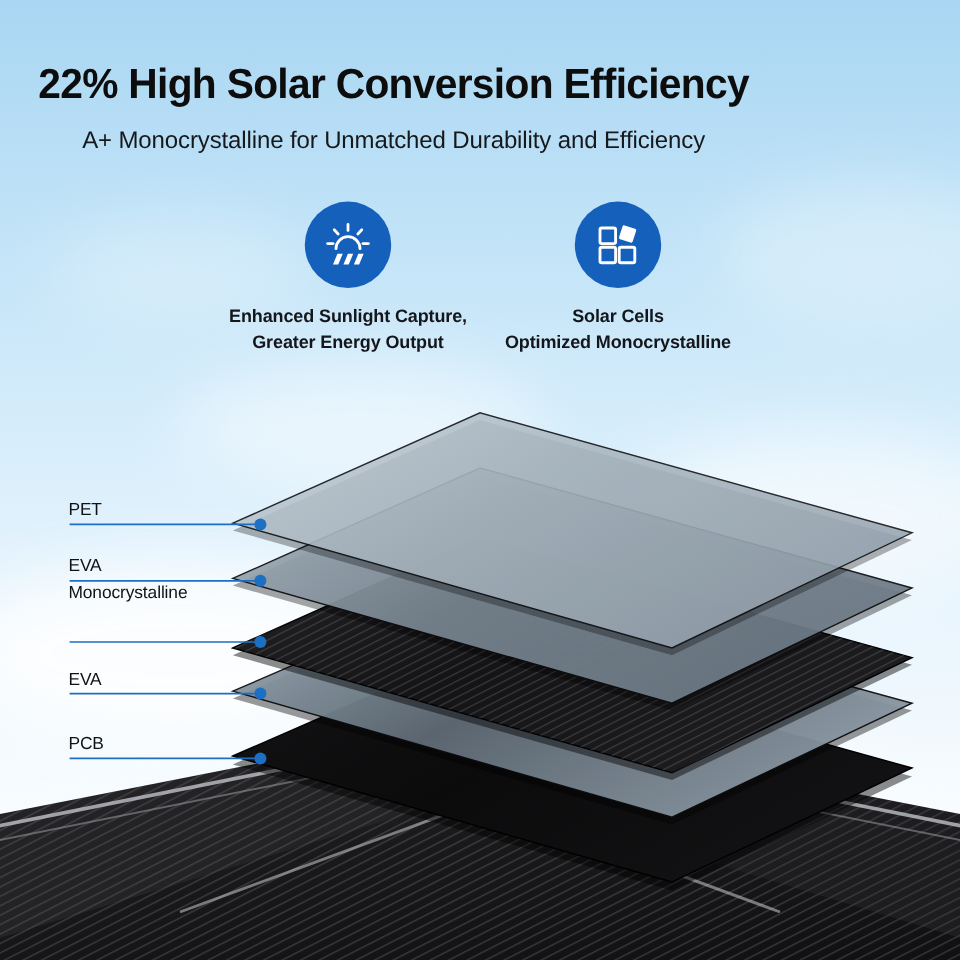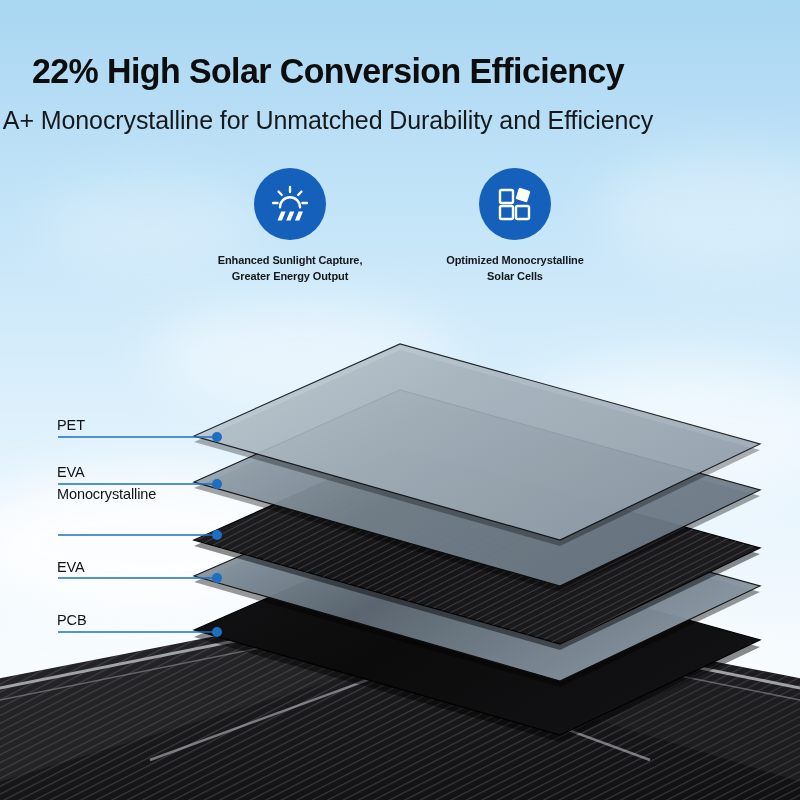--- a/index.html
+++ b/index.html
@@ -18,30 +18,30 @@
   .c2{left:150px;top:300px;width:300px;height:110px;opacity:.45;}
   .c3{left:520px;top:360px;width:330px;height:140px;opacity:.55;}
   .c4{left:600px;top:150px;width:260px;height:120px;opacity:.3;}
   .c5{left:40px;top:180px;width:220px;height:90px;opacity:.25;}
   .c6{left:330px;top:600px;width:420px;height:150px;opacity:.35;}
 
   
   .headwrap{position:absolute;left:0;top:0;width:656px;text-align:center;}
   .title{margin:0;padding-top:52px;font-size:35px;line-height:1.06;font-weight:bold;
     color:#0d0d0d;letter-spacing:-.6px;transform:scaleX(.97);}
-  .subtitle{margin:0;padding-top:17px;font-size:25px;font-weight:normal;color:#16191c;letter-spacing:-.1px;}
+  .subtitle{margin:0;padding-top:17px;font-size:20px;font-weight:normal;color:#16191c;letter-spacing:-.1px;}
 
   
   .features{position:absolute;left:0;top:168px;width:800px;}
   .feat{position:absolute;width:240px;text-align:center;}
   .feat-a{left:170px;}
   .feat-b{left:395px;}
   .circle{width:72px;height:72px;border-radius:50%;margin:0 auto;
     background:#1560ba;display:flex;align-items:center;justify-content:center;}
-  .cap{margin-top:13px;font-size:11px;font-weight:bold;color:#13161a;line-height:1.45;letter-spacing:-.1px;}
+  .cap{margin-top:13px;font-size:15px;font-weight:bold;color:#13161a;line-height:1.45;letter-spacing:-.1px;}
 
   
   .diagram{position:absolute;left:0;top:0;width:800px;height:800px;}
   .diagram svg{display:block;}
 
   
   .labels{position:absolute;left:0;top:0;width:800px;height:592px;}
   .lbl{position:absolute;font-size:14.5px;color:#101316;white-space:nowrap;letter-spacing:-.1px;}
   .lbl-pet{left:57px;top:417px;}
   .lbl-eva1{left:57px;top:464px;}
@@ -207,20 +207,20 @@
     <div class="feat feat-b">
       <div class="circle">
         <svg width="40" height="40" viewBox="0 0 40 40" aria-hidden="true">
           <rect x="5" y="6" width="13" height="13" rx="1.5" fill="none" stroke="#ffffff" stroke-width="2.4"></rect>
           <rect x="5" y="22" width="13" height="13" rx="1.5" fill="none" stroke="#ffffff" stroke-width="2.4"></rect>
           <rect x="21" y="22" width="13" height="13" rx="1.5" fill="none" stroke="#ffffff" stroke-width="2.4"></rect>
           <rect x="22" y="5" width="12" height="12" rx="1.5" fill="#ffffff" transform="rotate(18 28 11)"></rect>
         </svg>
       </div>
       <div class="cap">
+        <div>Solar Cells</div>
         <div>Optimized Monocrystalline</div>
-        <div>Solar Cells</div>
       </div>
     </div>
 
   </div>
 
 </div>
 
 </body></html>

